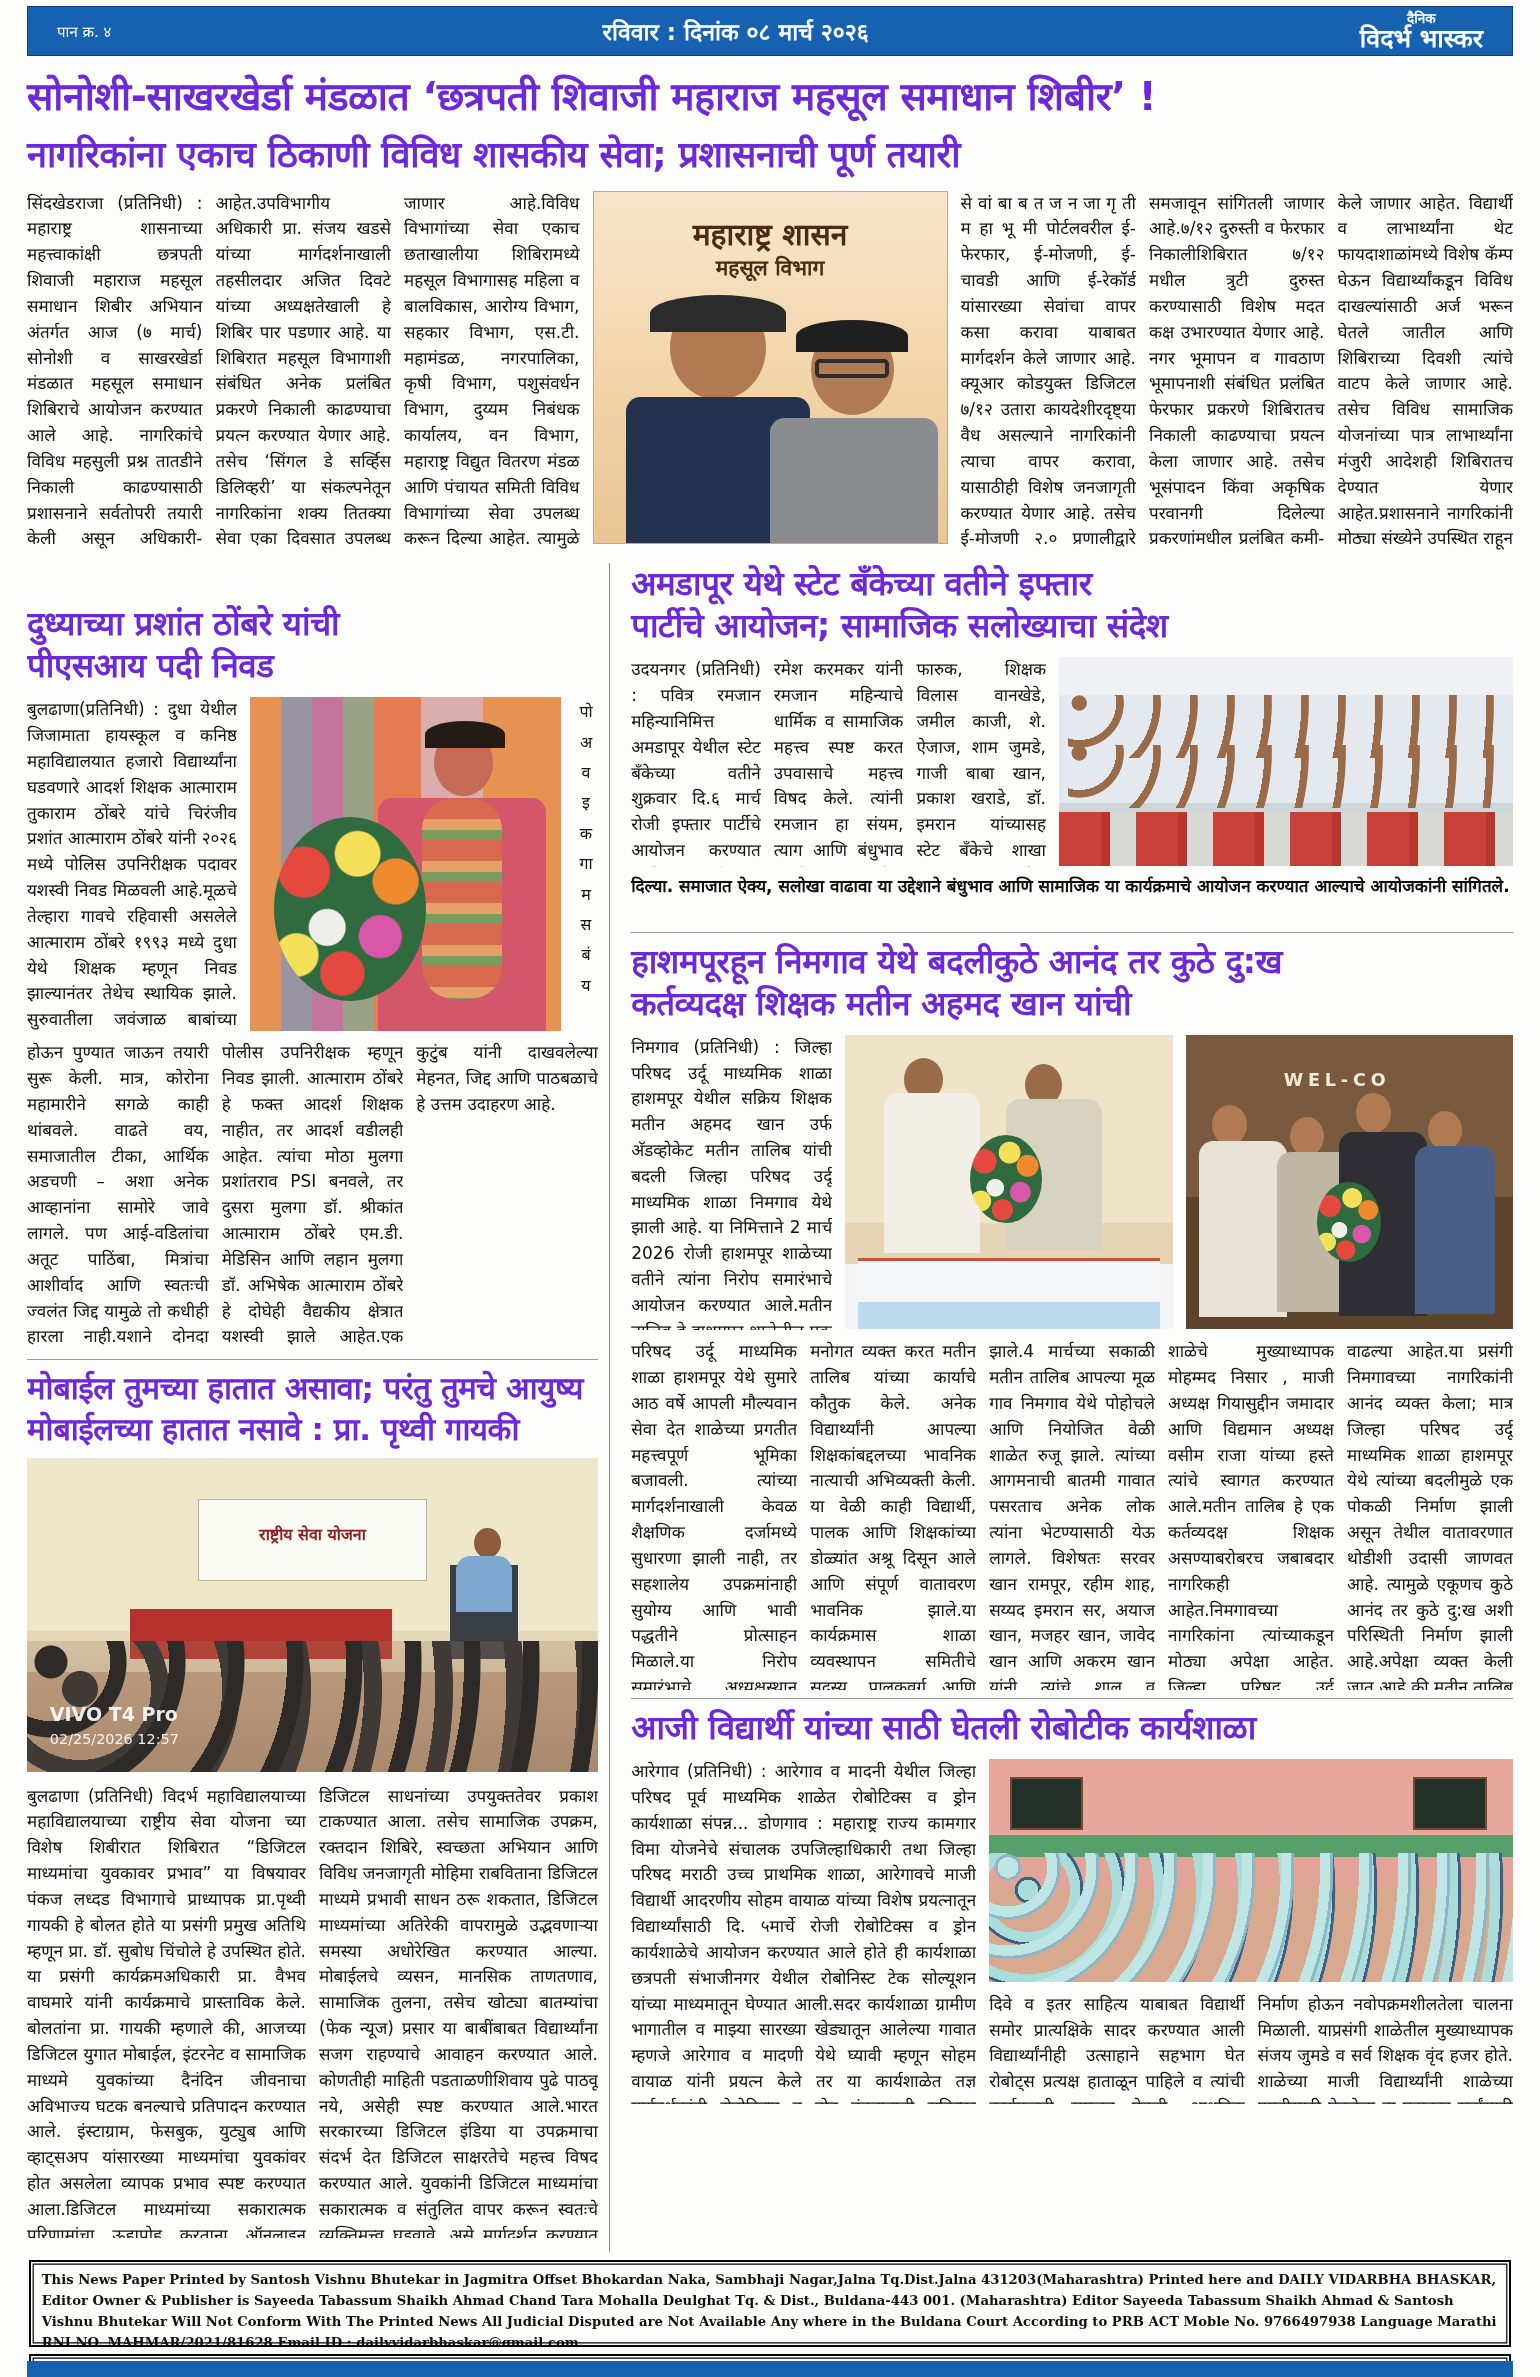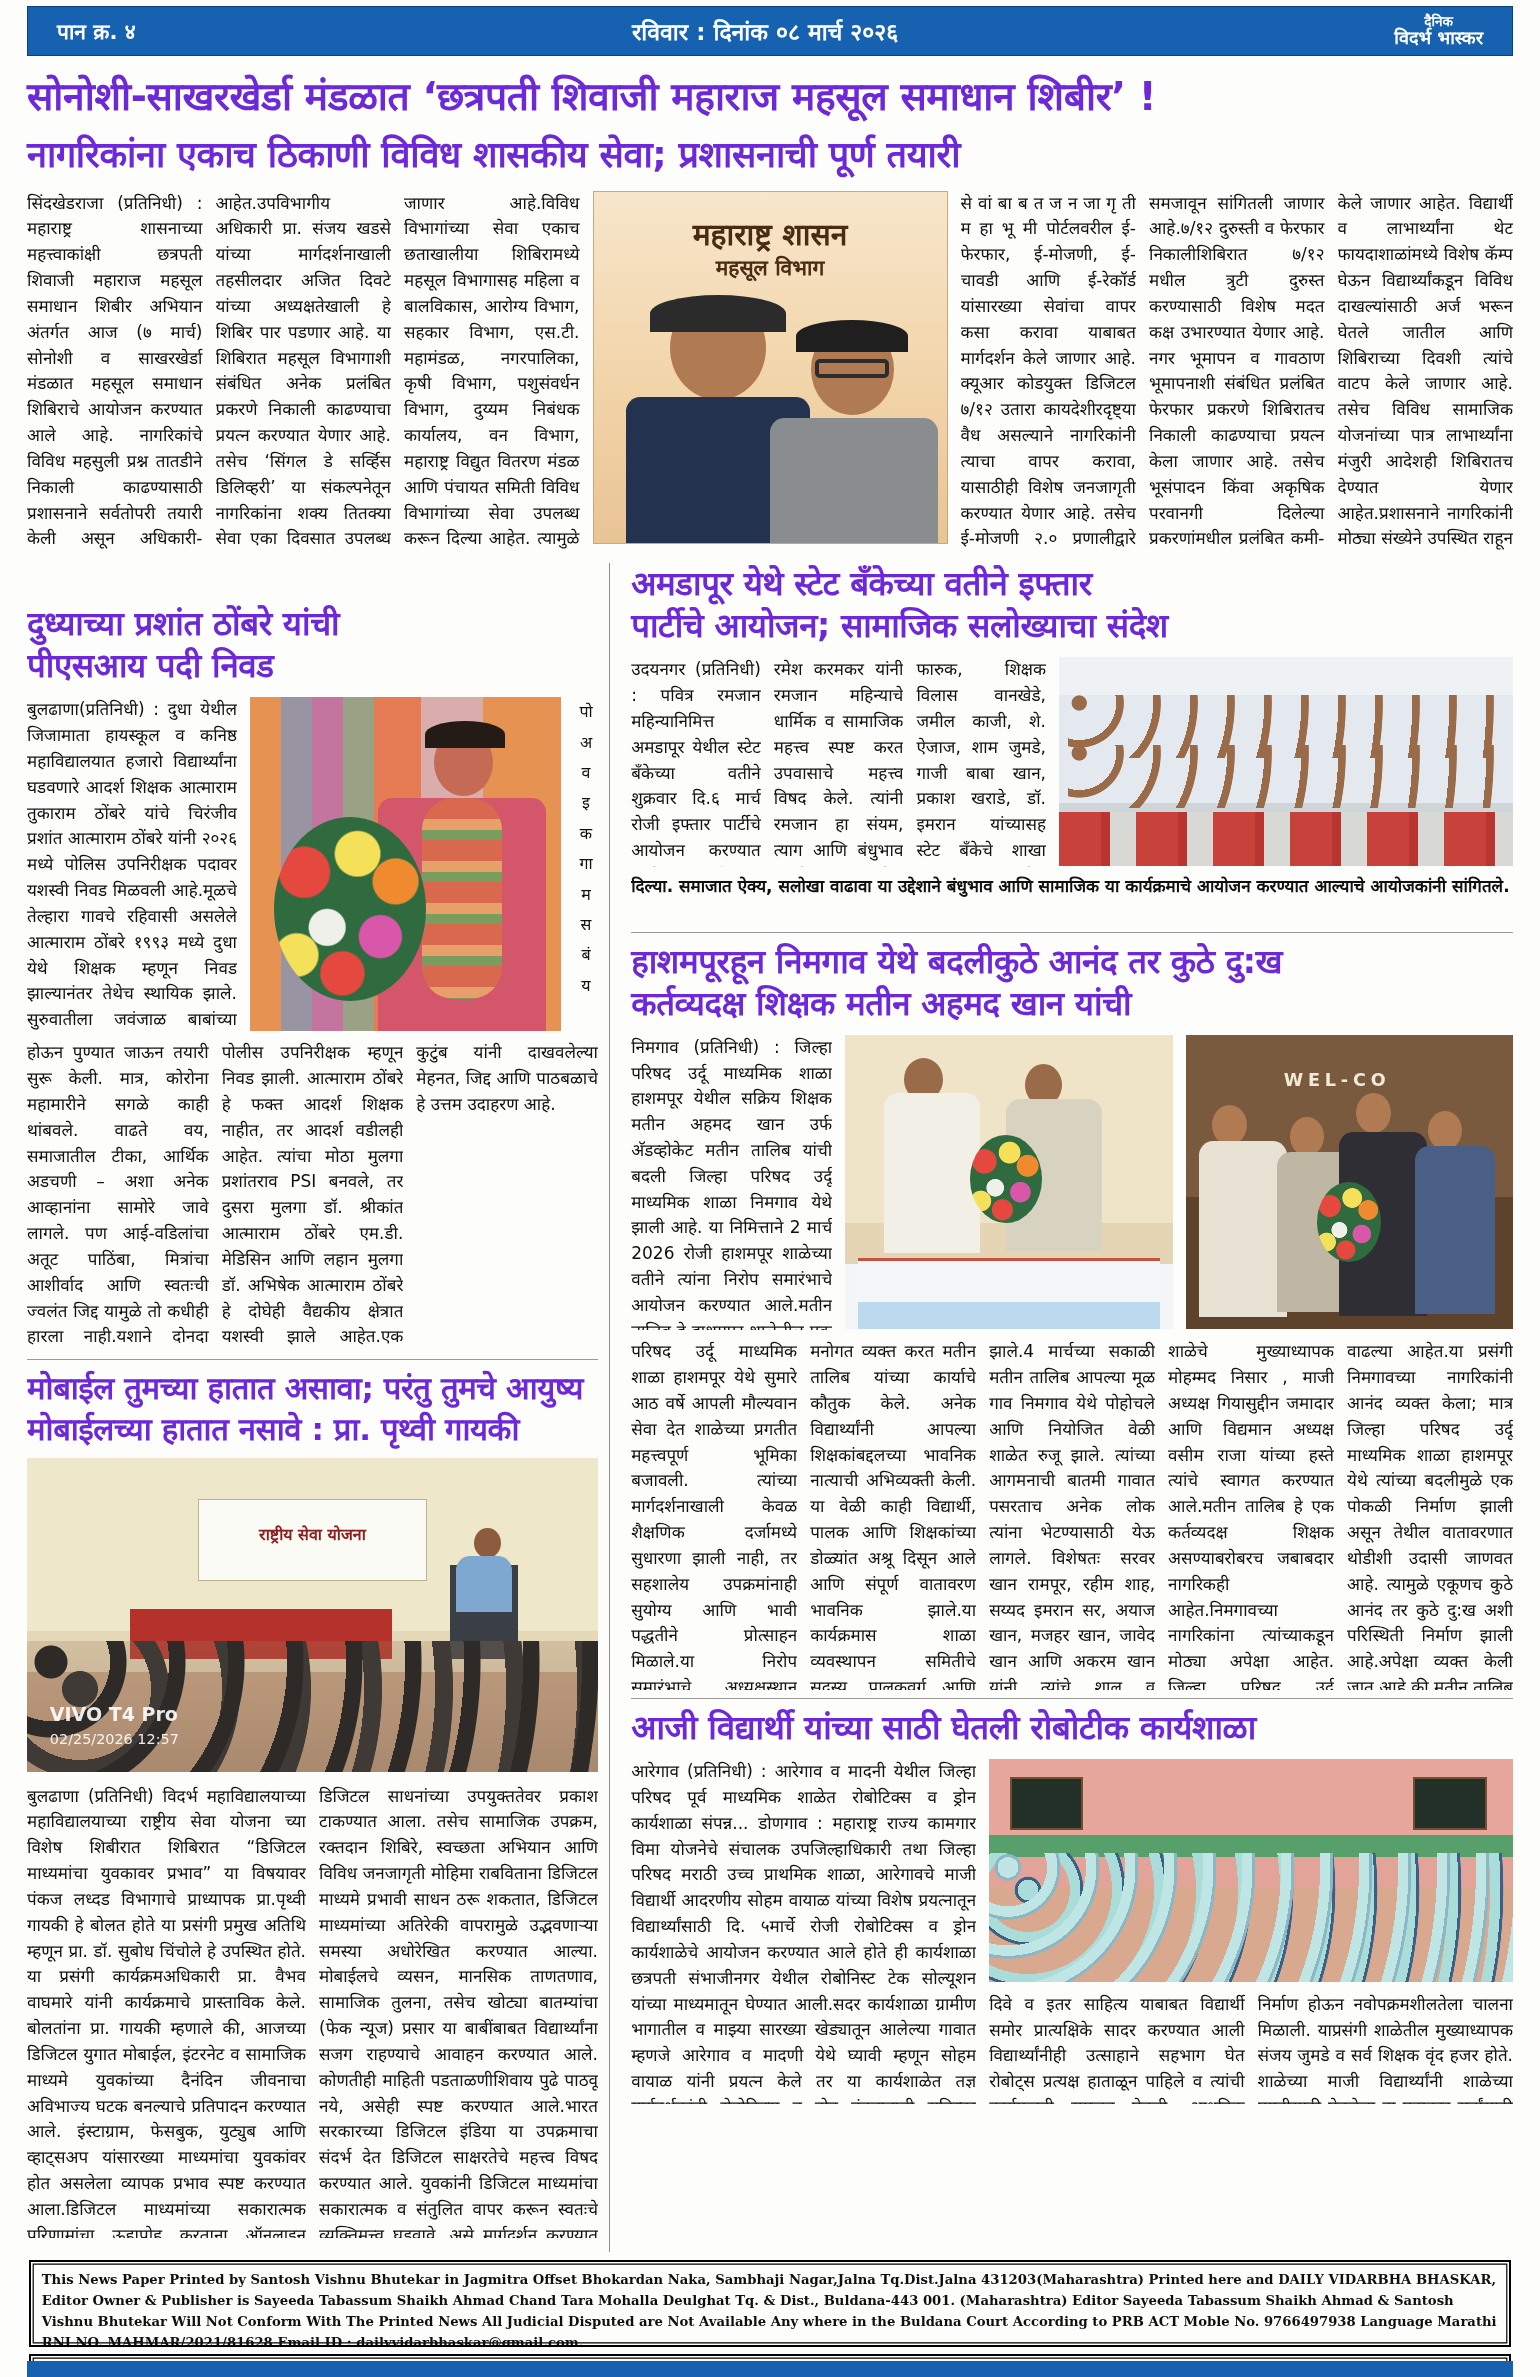--- a/index.html
+++ b/index.html
@@ -4,25 +4,25 @@
 <style>
   * { margin:0; padding:0; box-sizing:border-box; }
   html,body { background:#e9e9e6; }
   .sheet{ position:relative; width:1540px; height:2377px; margin:0 auto; background:#fdfdfb;
           font-family:"DejaVu Sans","Liberation Sans",sans-serif; color:#101010; overflow:hidden; }
   .inner{ padding:6.4px 27px 0 27px; }
 
   
   .masthead{ display:flex; align-items:center; justify-content:space-between;
     background:#1661b0; border:1.6px solid #0d3f78; color:#fff; height:50px; padding:0 29px; }
-  .masthead .pageno{ font-size:21px; font-weight:700; }
+  .masthead .pageno{ font-size:15px; font-weight:400; }
   .masthead .date{ font-size:23px; font-weight:700; }
   .brand{ text-align:center; line-height:1.02; font-weight:700; }
   .brand .b1{ font-size:13.6px; display:block; }
-  .brand .b2{ font-size:18px; display:block; }
+  .brand .b2{ font-size:25px; display:block; }
 
   
   .hl{ font-weight:700; color:#6d28d9; letter-spacing:-0.4px; }
   .hl.lead1{ font-size:39px; margin-top:11.2px; }
   .hl.lead2{ font-size:36px; margin-top:8px; }
   .hl.sec{ font-size:33px; line-height:1.28; }
   .hl.sub{ font-size:31px; line-height:1.3; }
 
   
   .cols{ display:flex; gap:13px; }

